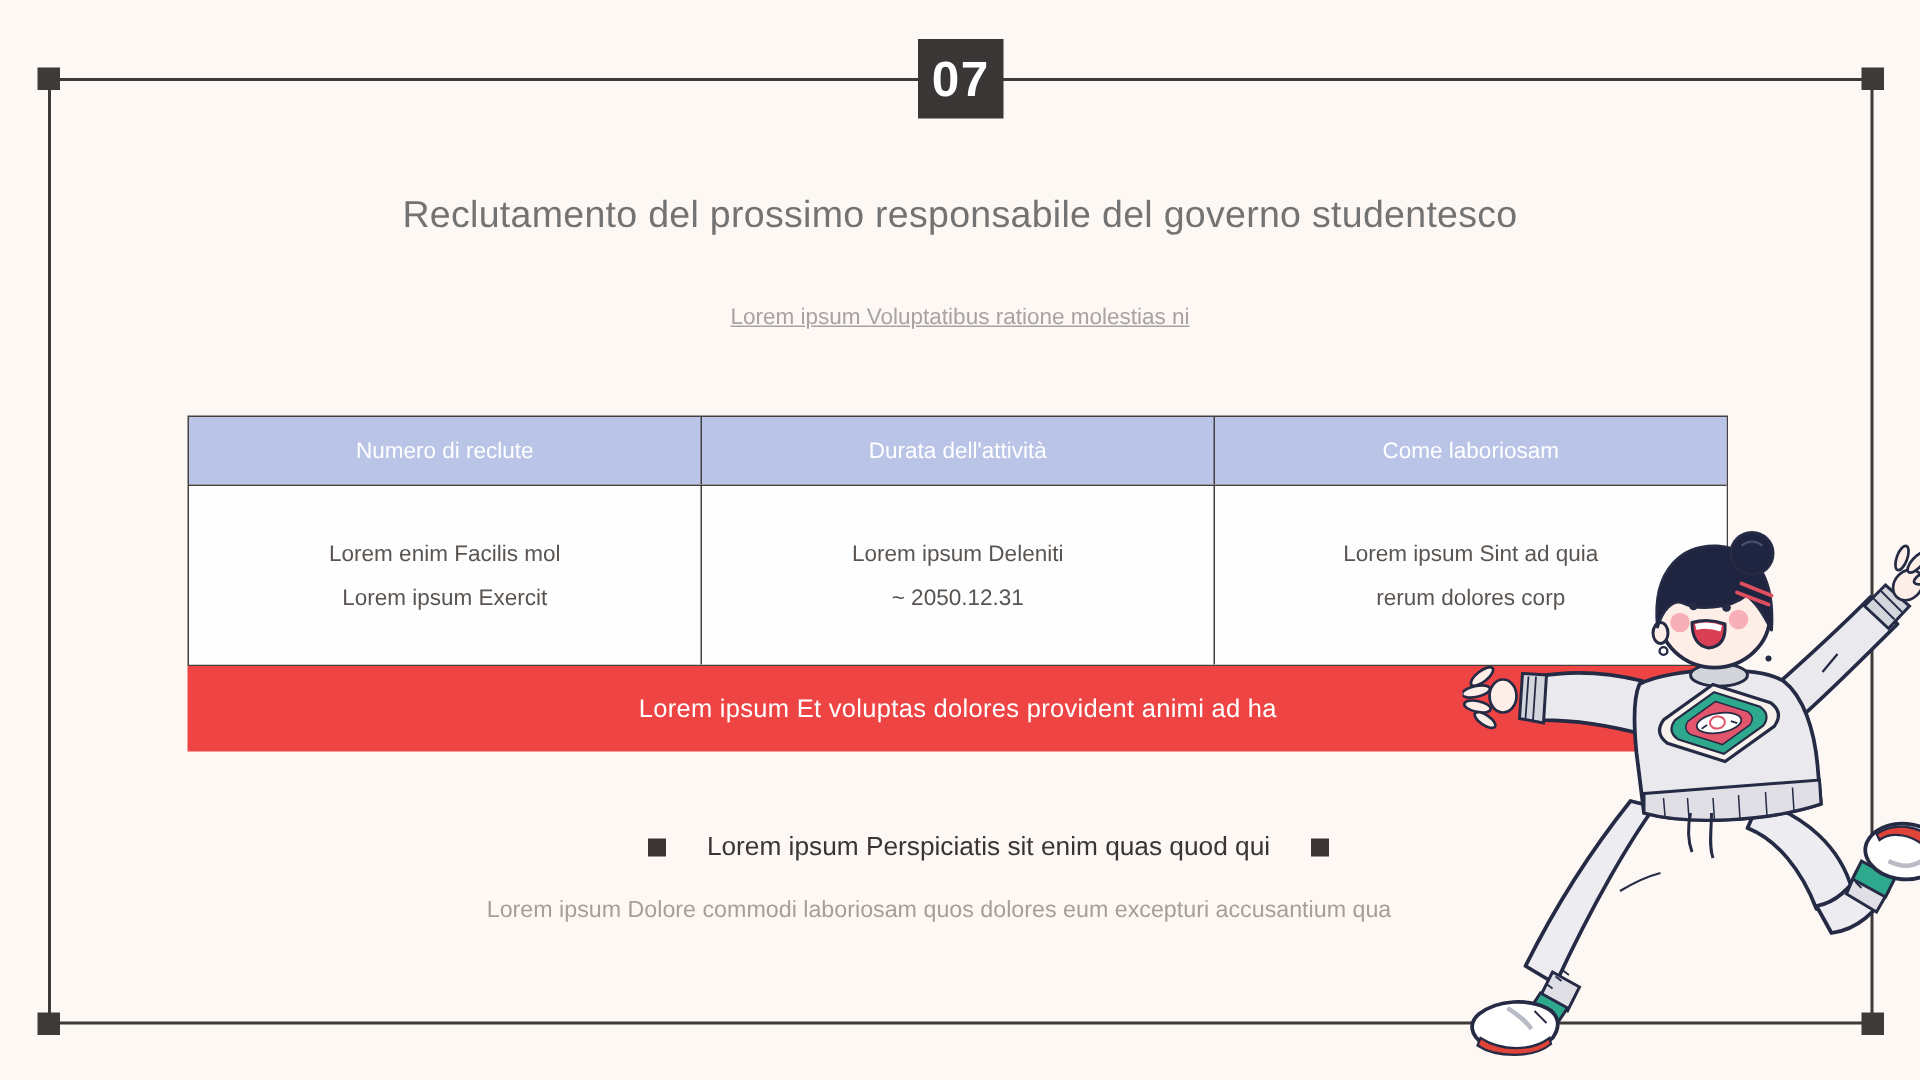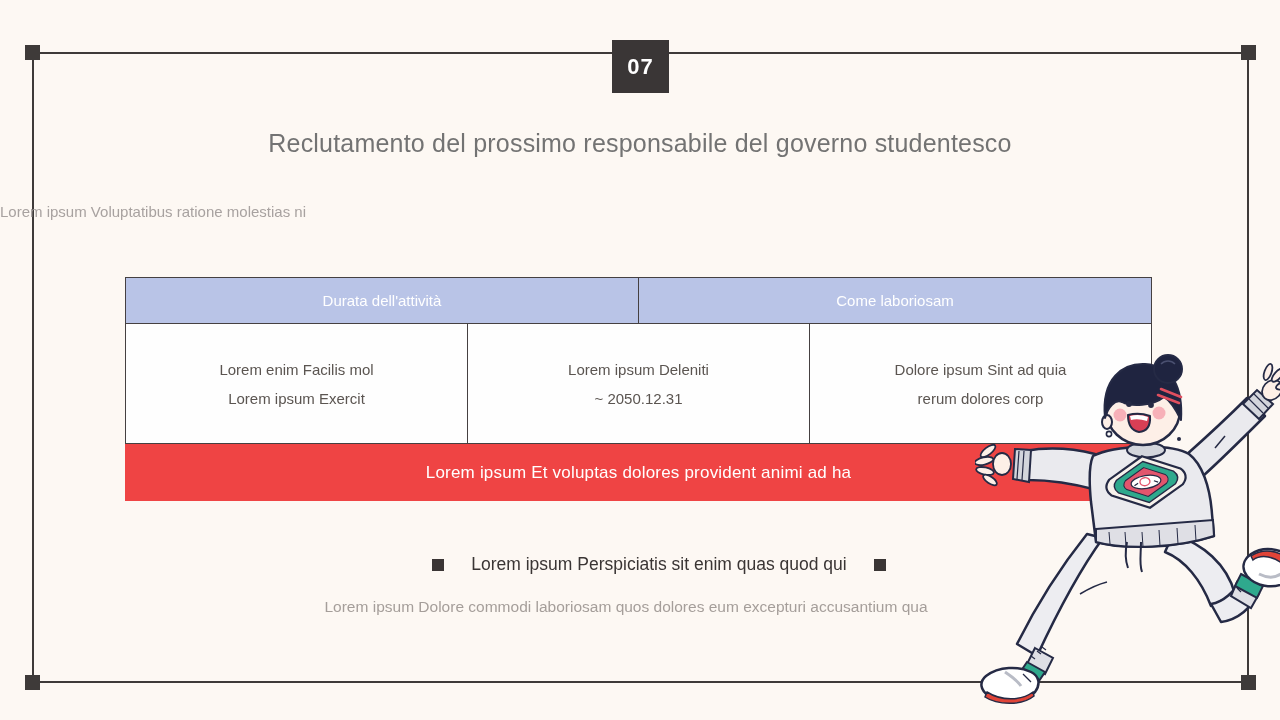--- a/index.html
+++ b/index.html
@@ -16,33 +16,33 @@
     position:absolute; left:32px; top:52px; width:1217px; height:631px;
     border:2px solid #3e3a39; z-index:0;
   }
   .corner { position:absolute; width:15px; height:15px; background:#3e3a39; }
   .corner.tl { left:-9px;  top:-9px; }
   .corner.tr { right:-9px; top:-9px; }
   .corner.bl { left:-9px;  bottom:-9px; }
   .corner.br { right:-9px; bottom:-9px; }
   
   .badge {
-    position:absolute; left:612px; top:40px; width:57px; height:53px;
+    position:absolute; left:612px; top:26px; width:57px; height:53px;
     background:#3a3636; color:#fff; z-index:2;
     display:flex; align-items:center; justify-content:center;
-    font-size:22px; font-weight:bold; letter-spacing:1px;
+    font-size:33px; font-weight:bold; letter-spacing:1px;
   }
   
   .title {
     position:absolute; left:0; top:129px; width:1280px;
     text-align:center; font-size:25px; color:#737373; letter-spacing:0.2px;
   }
   .subtitle {
     position:absolute; left:0; top:203px; width:1280px;
-    text-align:left; font-size:15px; color:#a8a2a0;
+    text-align:center; font-size:15px; color:#a8a2a0;text-decoration:underline;
   }
   
   .tblwrap {
     position:absolute; left:125px; top:277px; width:1027px; z-index:1;
   }
   .tbl { border:1.5px solid #454041; }
   .tbl-head { display:flex; height:45px; background:#b9c4e7; }
   .tbl-head .cell {
     flex:1; display:flex; align-items:center; justify-content:center;
     color:#ffffff; font-size:15px; border-right:1.5px solid #454041;
@@ -87,34 +87,35 @@
 </div>
 
 <div class="badge">07</div>
 
 <div class="title">Reclutamento del prossimo responsabile del governo studentesco</div>
 <div class="subtitle">Lorem ipsum Voluptatibus ratione molestias ni</div>
 
 <div class="tblwrap">
   <div class="tbl">
     <div class="tbl-head">
+      <div class="cell">Numero di reclute</div>
       <div class="cell">Durata dell'attività</div>
       <div class="cell">Come laboriosam</div>
     </div>
     <div class="tbl-body">
       <div class="cell">
         <span>Lorem enim Facilis mol</span>
         <span>Lorem ipsum Exercit</span>
       </div>
       <div class="cell">
         <span>Lorem ipsum Deleniti</span>
         <span>~ 2050.12.31</span>
       </div>
       <div class="cell">
-        <span>Dolore ipsum Sint ad quia</span>
+        <span>Lorem ipsum Sint ad quia</span>
         <span>rerum dolores corp</span>
       </div>
     </div>
   </div>
   <div class="darkbar">Lorem ipsum Et voluptas dolores provident animi ad ha</div>
 </div>
 
 <div class="callout-head">
   <span class="sq"></span>
   <span>Lorem ipsum Perspiciatis sit enim quas quod qui</span>

